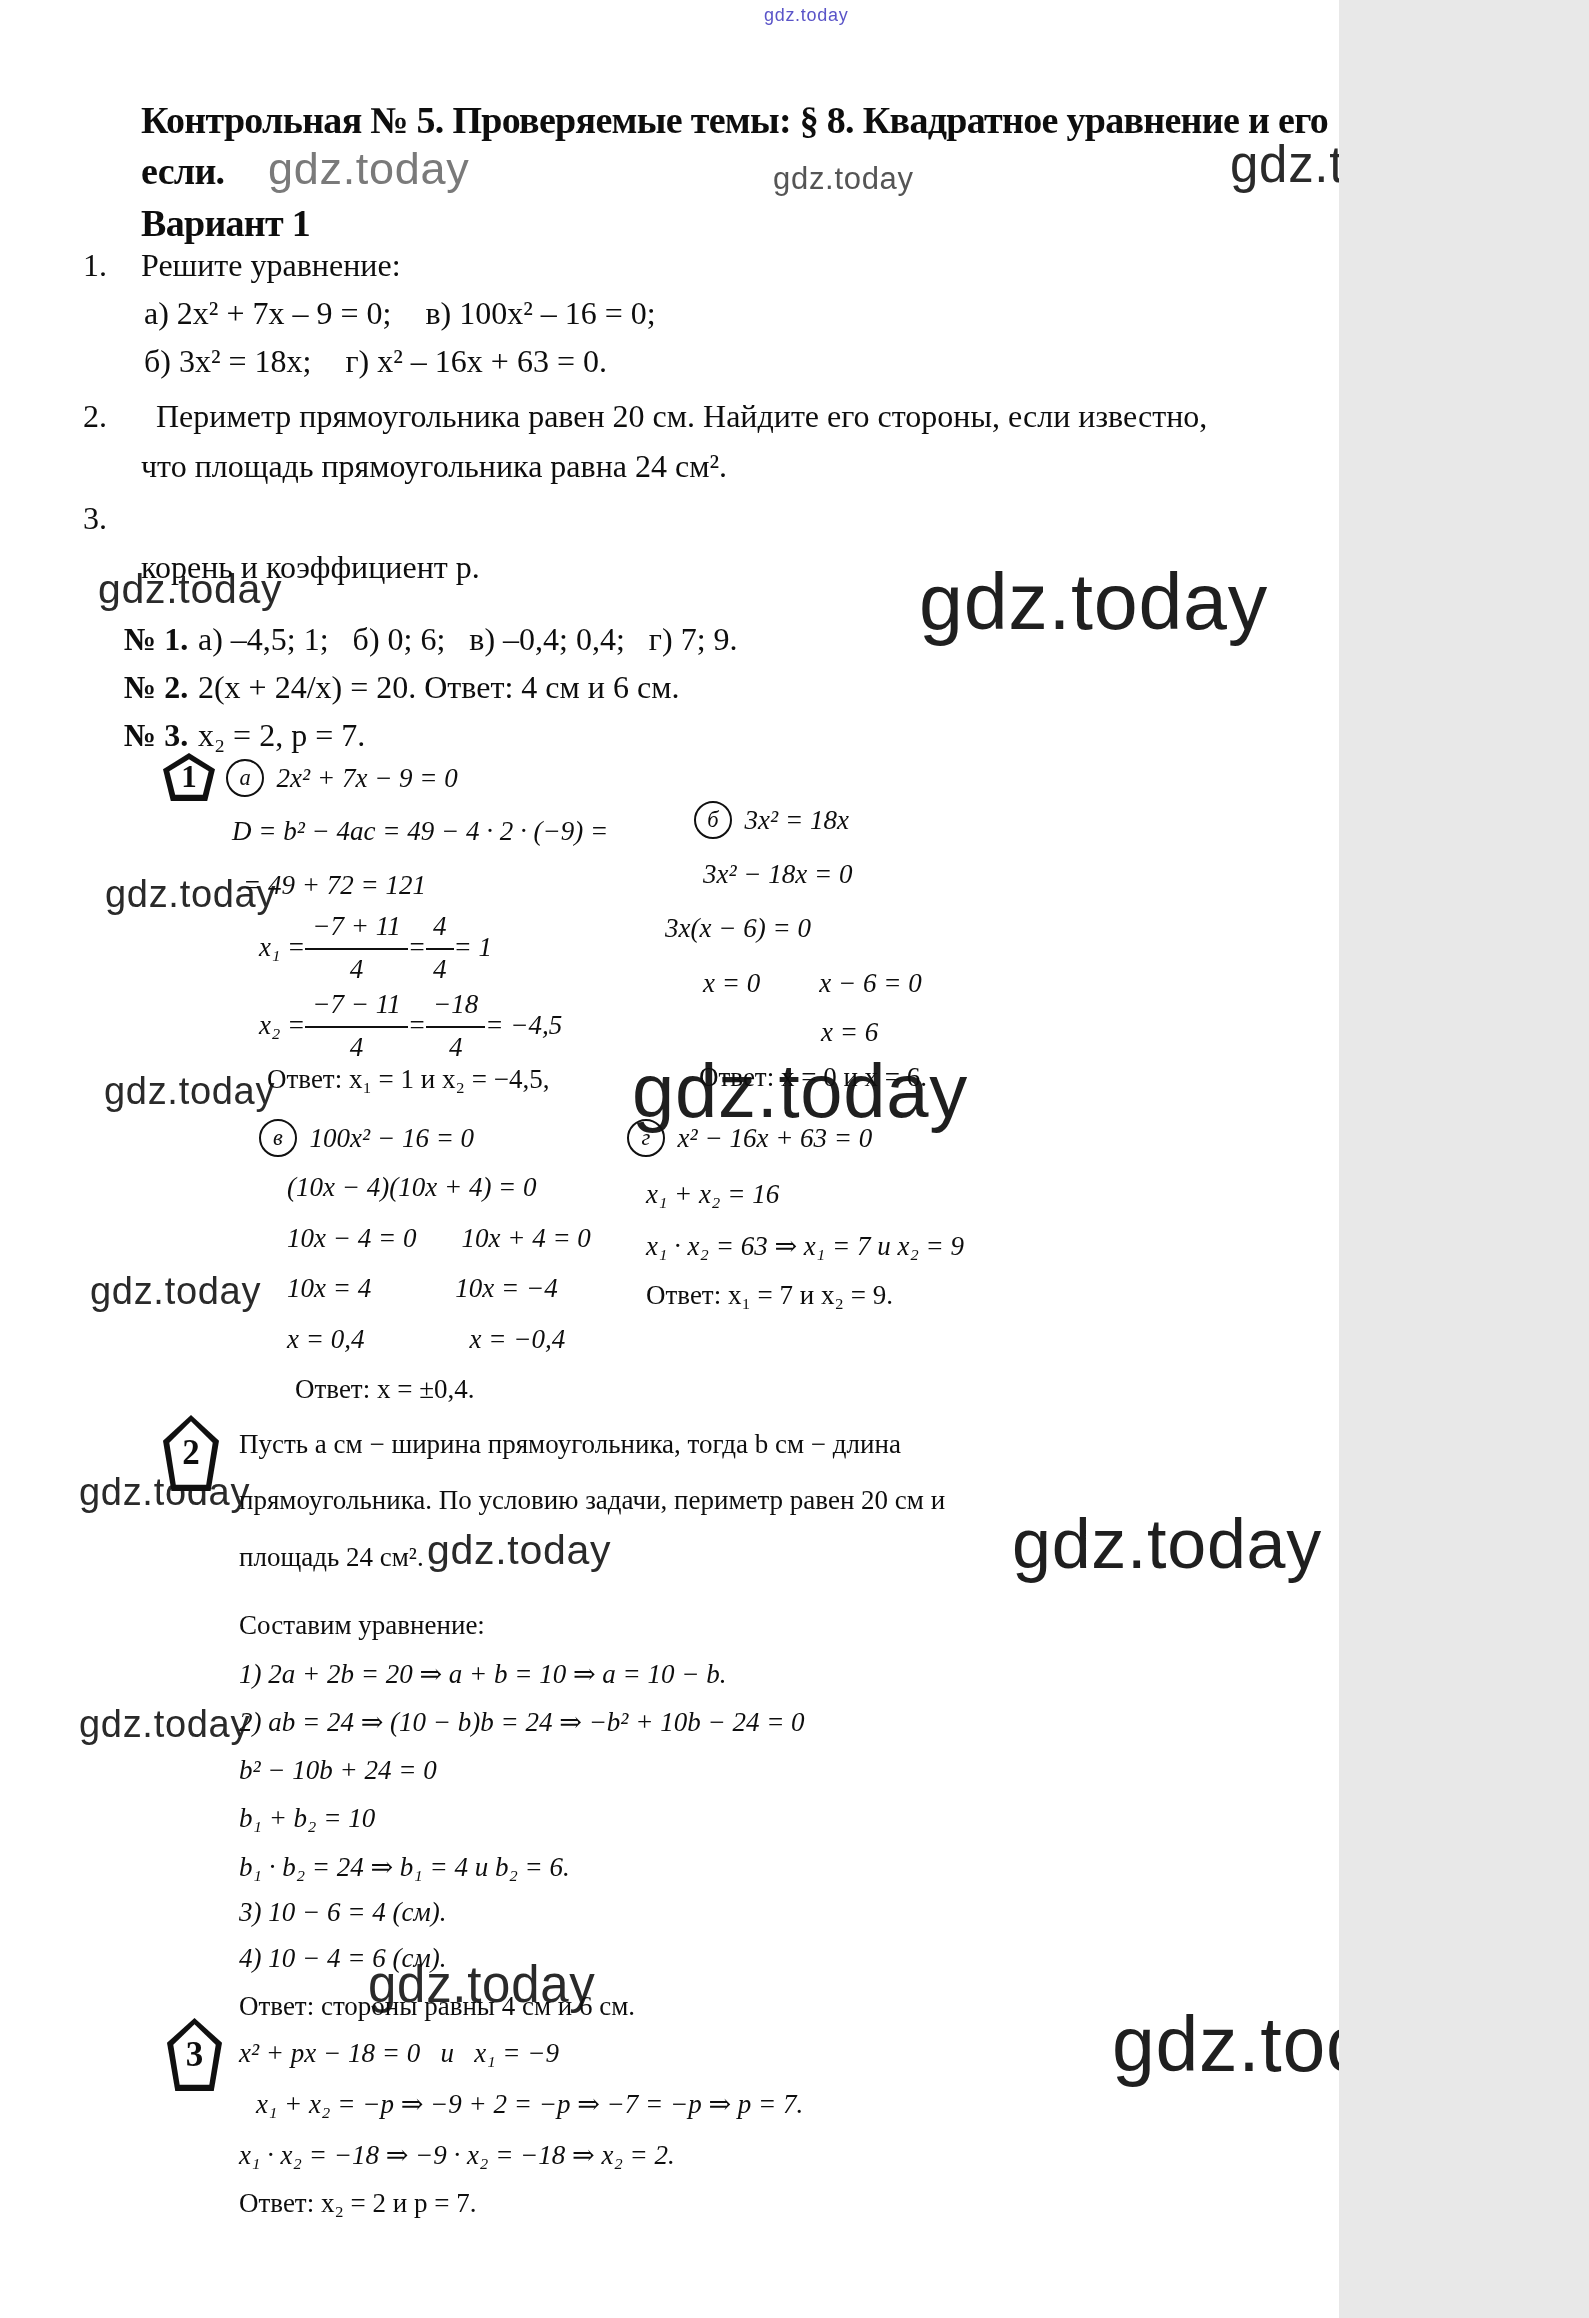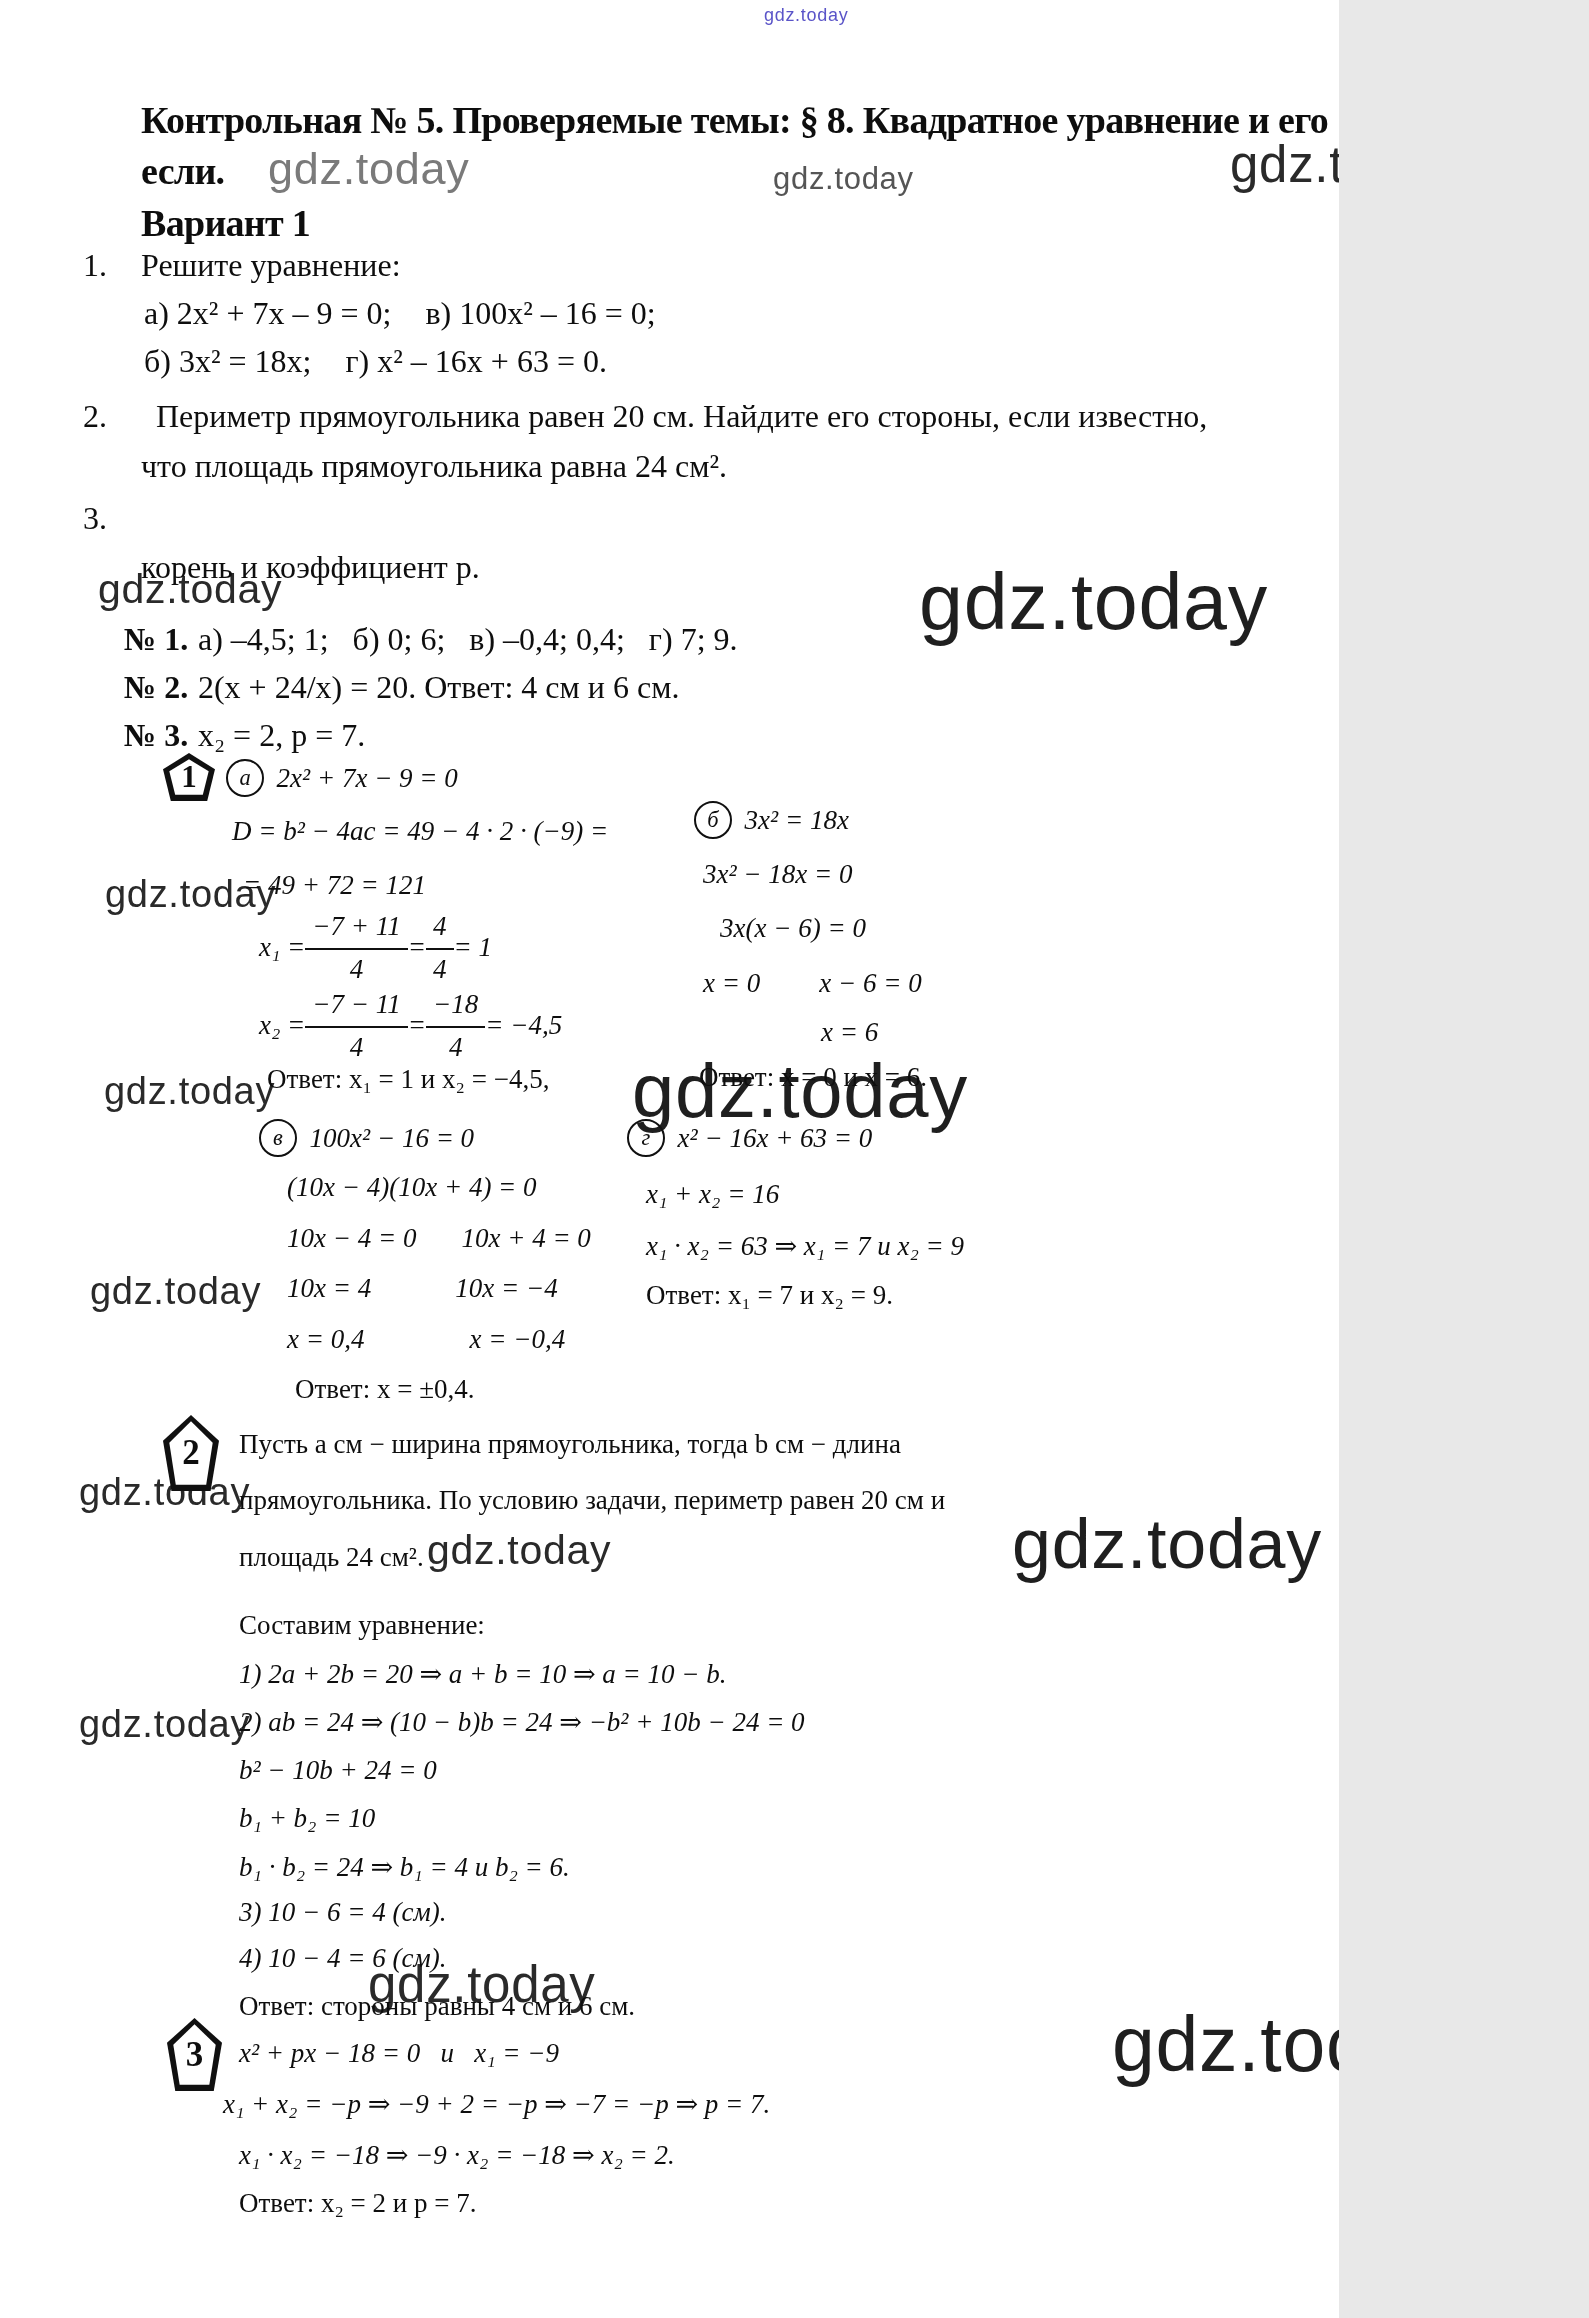--- a/index.html
+++ b/index.html
@@ -124,21 +124,21 @@
     </span>
     <span>= −4,5</span>
   </div>
   <div class="abs sol-ans" style="left:267px;top:1064px;">Ответ: x₁ = 1 и x₂ = −4,5,</div>
 
   <div class="abs flexrow" style="left:694px;top:801px;align-items:center;">
     <span class="circ">б</span>
     <span class="eq-after-circ">3x² = 18x</span>
   </div>
   <div class="abs sol-it" style="left:703px;top:859px;">3x² − 18x = 0</div>
-  <div class="abs sol-it" style="left:720px;top:913px;text-align:right;">3x(x − 6) = 0</div>
+  <div class="abs sol-it" style="left:665px;top:913px;text-align:right;">3x(x − 6) = 0</div>
   <div class="abs flexrow" style="left:703px;top:968px;gap:59px;">
     <span class="sol-it">x = 0</span>
     <span class="sol-it">x − 6 = 0</span>
   </div>
   <div class="abs sol-it" style="left:821px;top:1017px;">x = 6</div>
   <div class="abs sol-ans" style="left:699px;top:1062px;">Ответ: x = 0 и x = 6.</div>
 
   <div class="abs flexrow" style="left:259px;top:1119px;align-items:center;">
     <span class="circ">в</span>
     <span class="eq-after-circ">100x² − 16 = 0</span>
@@ -182,18 +182,18 @@
   <div class="abs sol-it" style="left:239px;top:1897px;">3) 10 − 6 = 4 (см).</div>
   <div class="abs sol-it" style="left:239px;top:1943px;">4) 10 − 4 = 6 (см).</div>
 
   <div class="abs sol-ans" style="left:239px;top:1991px;">Ответ: стороны равны 4 см и 6 см.</div>
 
   <div class="abs badge badge-pent" style="left:167px;top:2018px;width:55px;height:73px;">
     <div class="badge-inner"></div>
     <span class="badge-num" style="font-size:35px;">3</span>
   </div>
   <div class="abs sol-it pre" style="left:239px;top:2038px;">x² + px − 18 = 0   и   x₁ = −9</div>
-  <div class="abs sol-it" style="left:223px;top:2088px;text-align:center;">x₁ + x₂ = −p ⇒ −9 + 2 = −p ⇒ −7 = −p ⇒ p = 7.</div>
+  <div class="abs sol-it" style="left:256px;top:2088px;text-align:center;">x₁ + x₂ = −p ⇒ −9 + 2 = −p ⇒ −7 = −p ⇒ p = 7.</div>
   <div class="abs sol-it" style="left:239px;top:2139px;">x₁ · x₂ = −18 ⇒ −9 · x₂ = −18 ⇒ x₂ = 2.</div>
   <div class="abs sol-ans" style="left:239px;top:2188px;">Ответ: x₂ = 2 и p = 7.</div>
 
 </div>
 
 
 </body></html>

